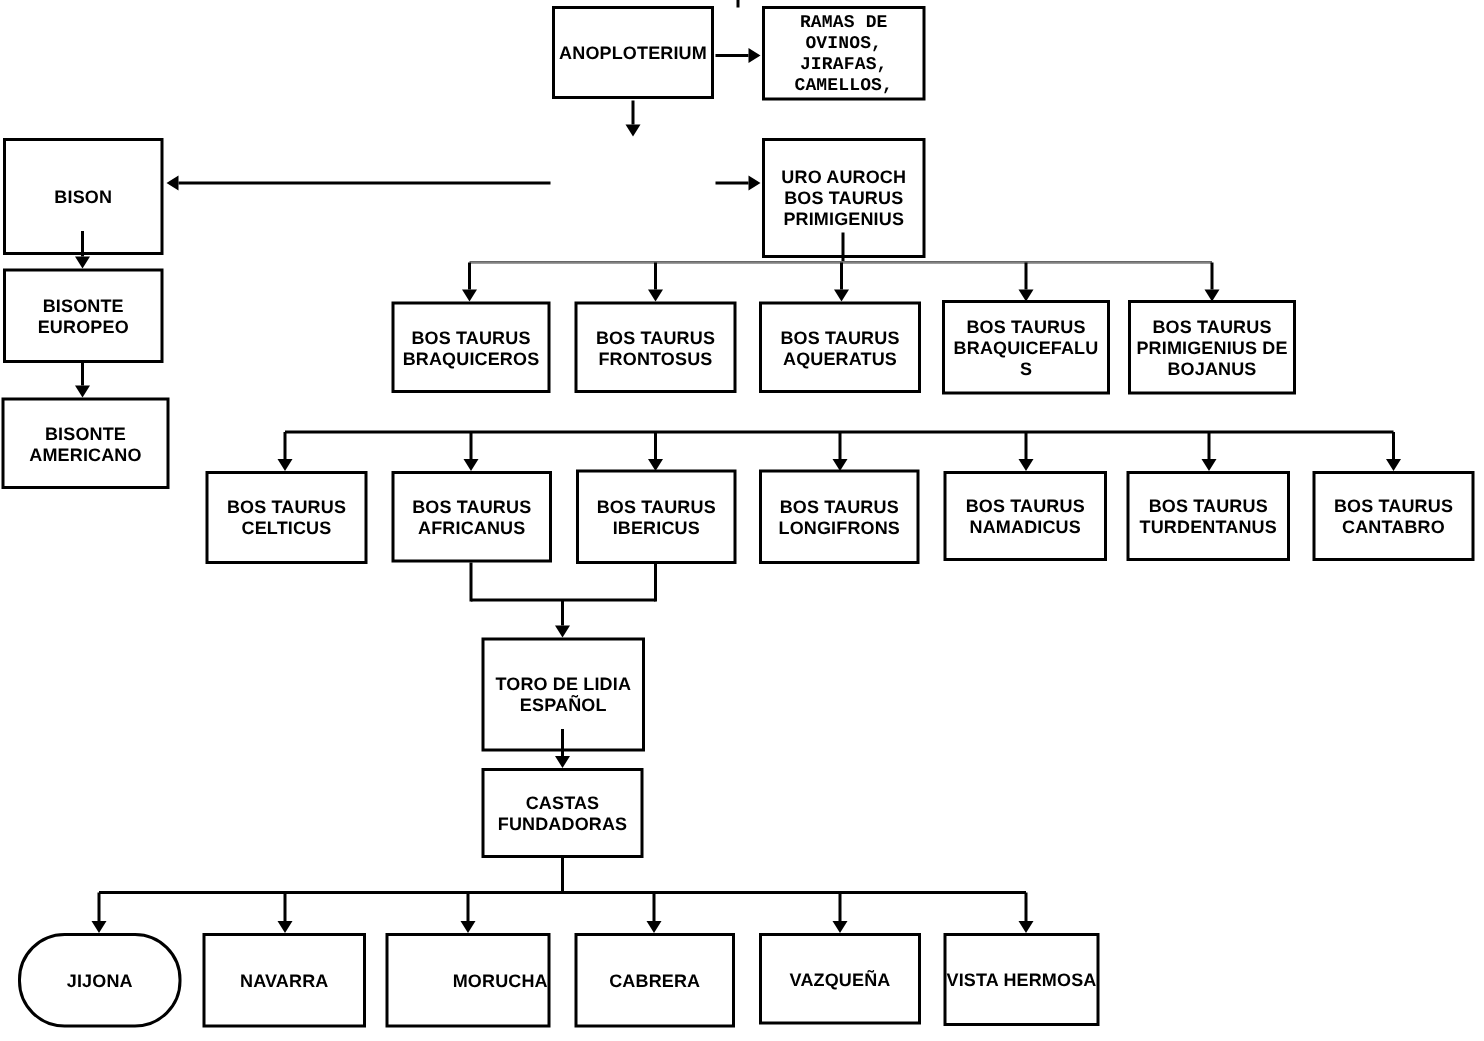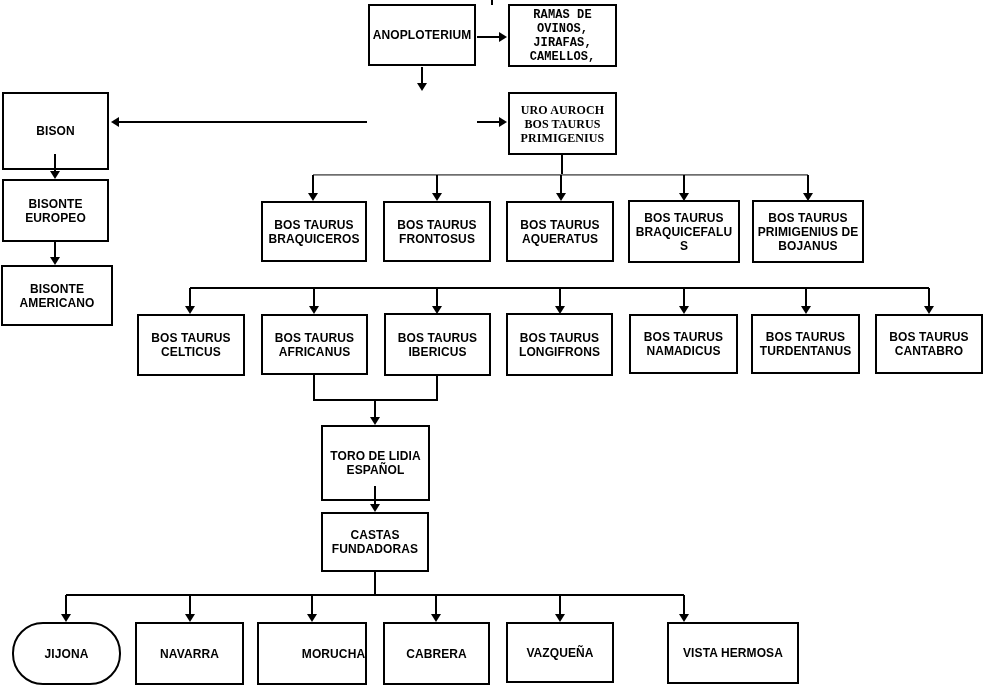--- a/index.html
+++ b/index.html
@@ -50,21 +50,21 @@
     </div>
     <div class="node" style="left: 508px; top: 4px; width: 109px; height: 63px; font-family: Liberation Mono, monospace;">
       <span class="node-label">RAMAS DE
 OVINOS,
 JIRAFAS,
 CAMELLOS,</span>
     </div>
     <div class="node" style="left: 2px; top: 92px; width: 107px; height: 78px;">
       <span class="node-label">BISON</span>
     </div>
-    <div class="node" style="left: 508px; top: 92px; width: 109px; height: 63px; font-family: Liberation Serif, serif;">
+    <div class="node" style="left: 508px; top: 92px; width: 109px; height: 80px;">
       <span class="node-label">URO AUROCH
 BOS TAURUS
 PRIMIGENIUS</span>
     </div>
     <div class="node" style="left: 2px; top: 179px; width: 107px; height: 63px;">
       <span class="node-label">BISONTE
 EUROPEO</span>
     </div>
     <div class="node" style="left: 1px; top: 265px; width: 112px; height: 61px;">
       <span class="node-label">BISONTE
@@ -136,21 +136,21 @@
     </div>
     <div class="node" style="left: 257px; top: 622px; width: 110px; height: 63px; padding-left: 43px;">
       <span class="node-label">MORUCHA</span>
     </div>
     <div class="node" style="left: 383px; top: 622px; width: 107px; height: 63px;">
       <span class="node-label">CABRERA</span>
     </div>
     <div class="node" style="left: 506px; top: 622px; width: 108px; height: 61px;">
       <span class="node-label">VAZQUEÑA</span>
     </div>
-    <div class="node" style="left: 629px; top: 622px; width: 132px; height: 62px; margin-left: 38px;">
+    <div class="node" style="left: 629px; top: 622px; width: 104px; height: 62px;">
       <span class="node-label">VISTA HERMOSA</span>
     </div>
     <div class="seg" style="left: 491px; top: 0px; width: 2px; height: 5px;"></div>
     <div class="seg" style="left: 477px; top: 36px; width: 22px; height: 2px;"></div>
     <div class="ah ah-right" style="left: 499px; top: 32px;"></div>
     <div class="seg" style="left: 421px; top: 67px; width: 2px; height: 16px;"></div>
     <div class="ah ah-down" style="left: 417px; top: 83px;"></div>
     <div class="seg" style="left: 119px; top: 121px; width: 248px; height: 2px;"></div>
     <div class="ah ah-left" style="left: 111px; top: 117px;"></div>
     <div class="seg" style="left: 477px; top: 121px; width: 22px; height: 2px;"></div>

